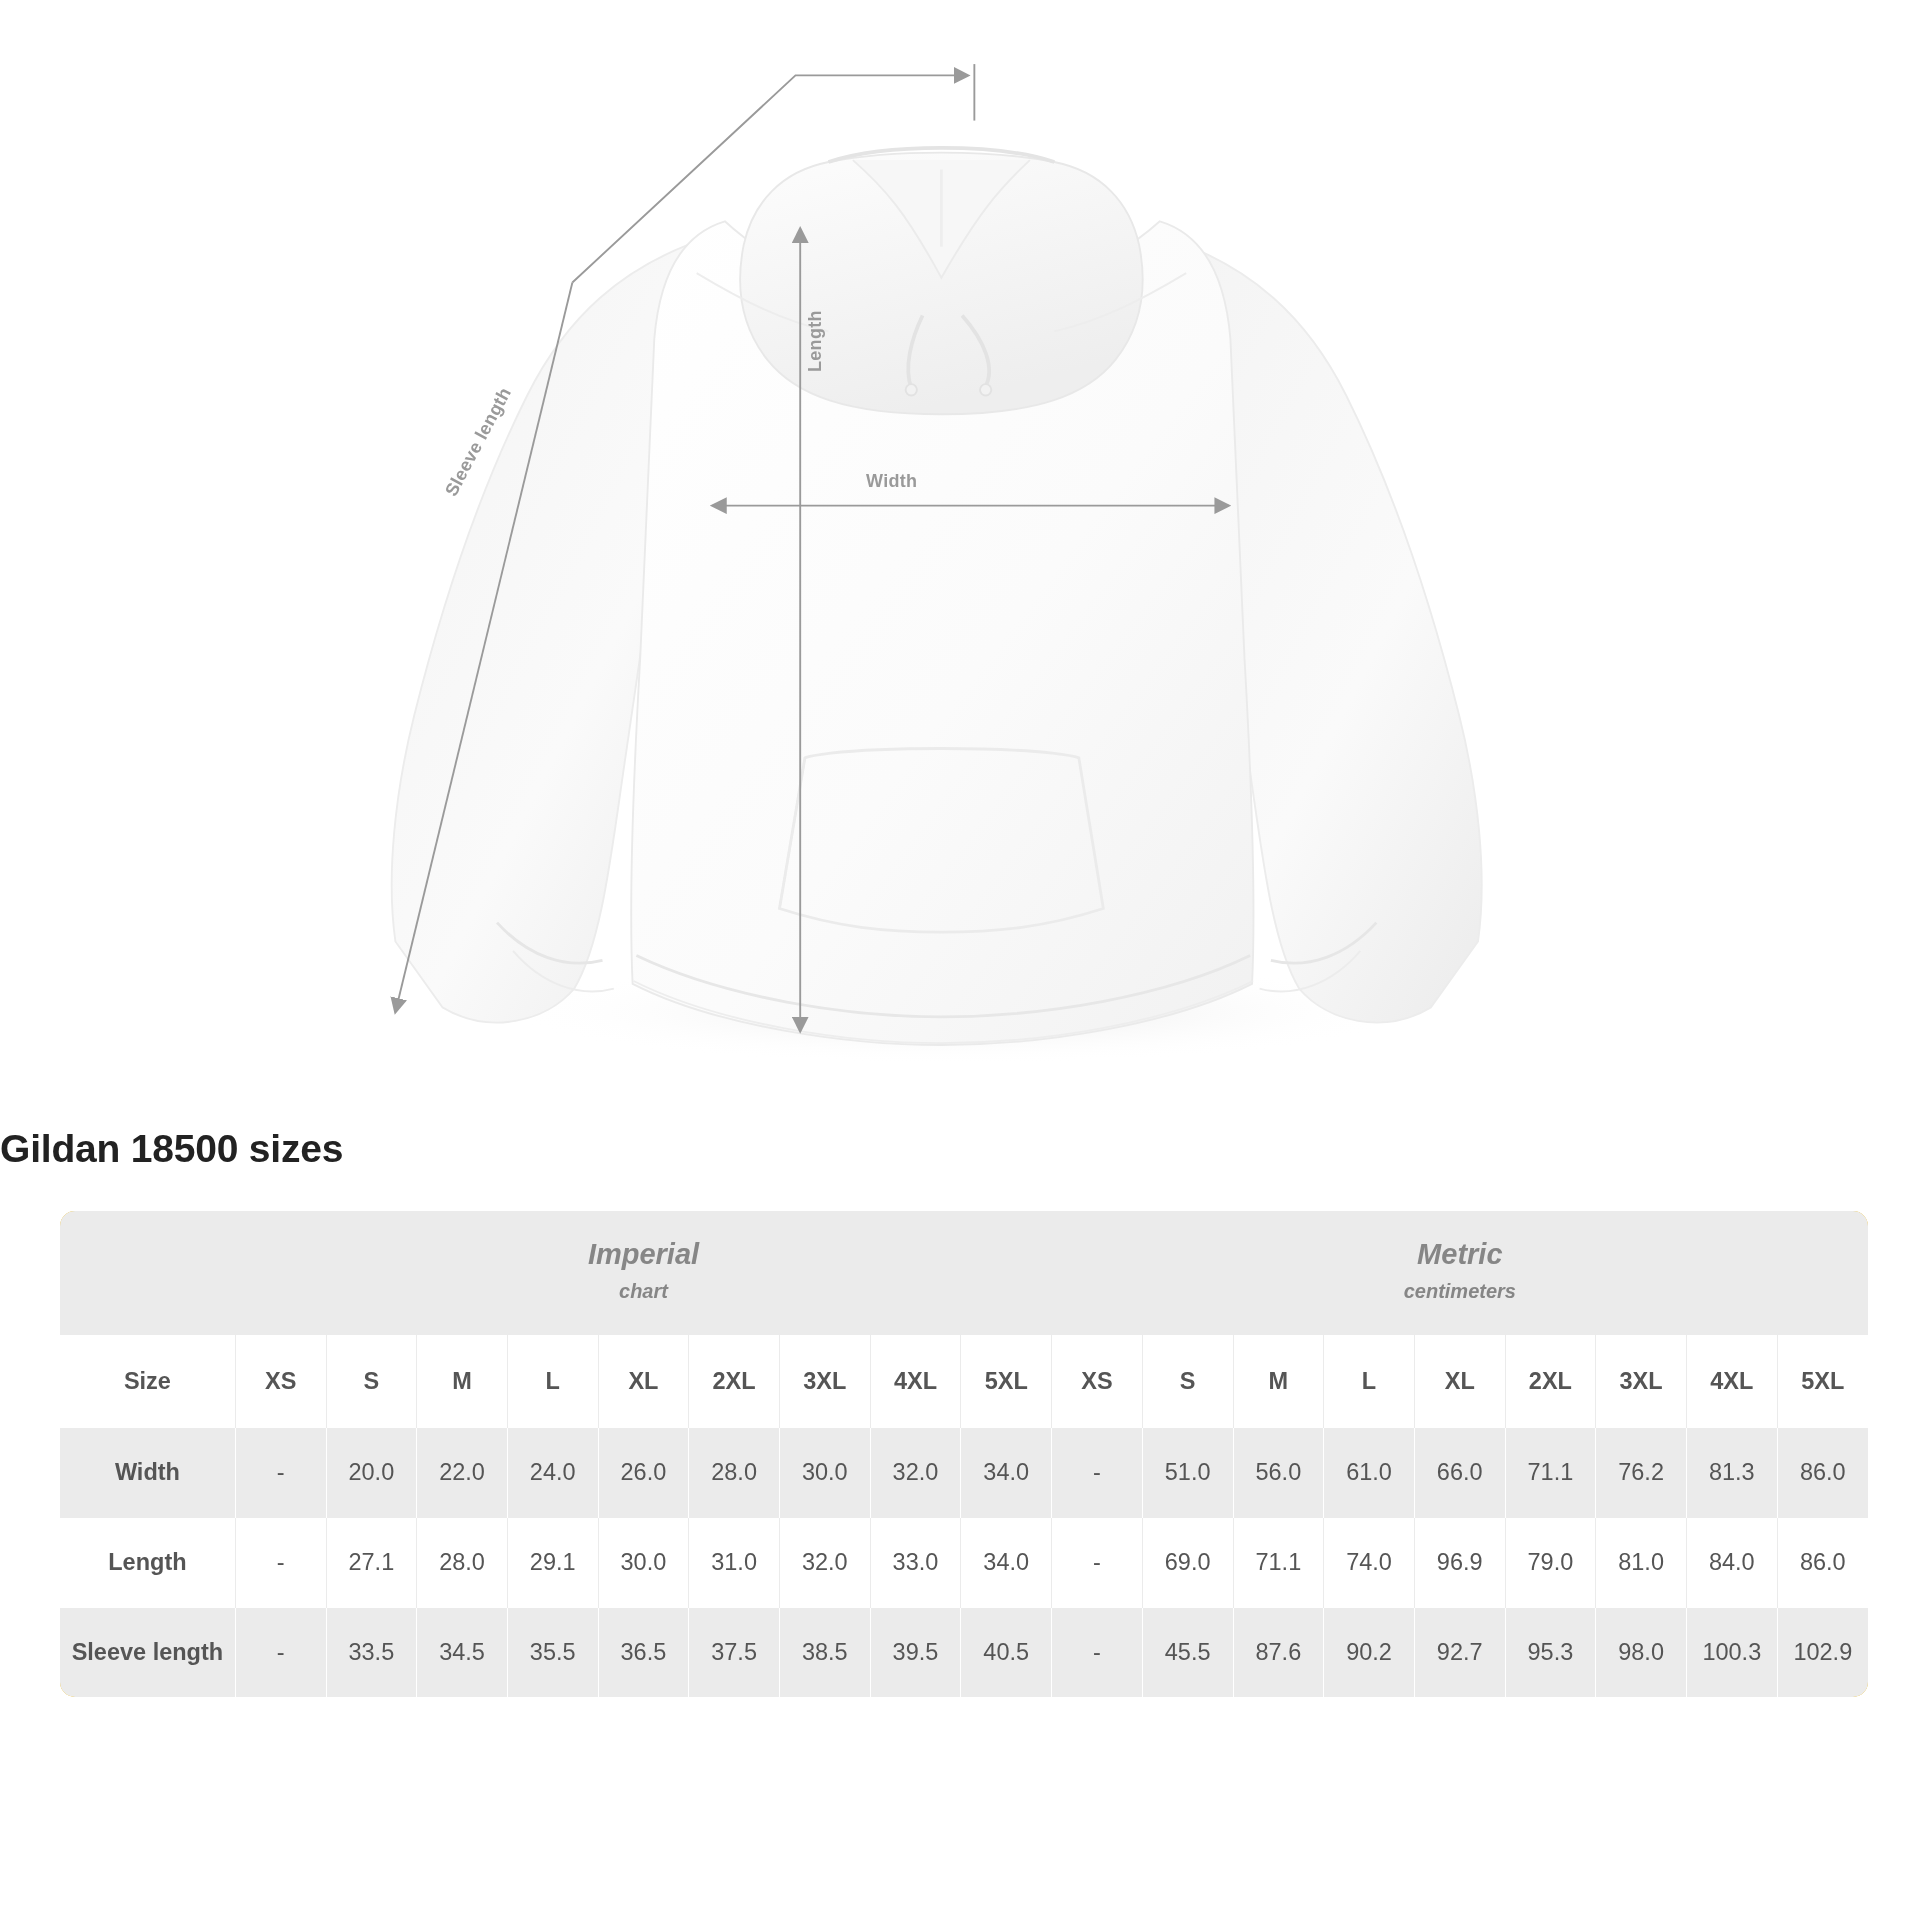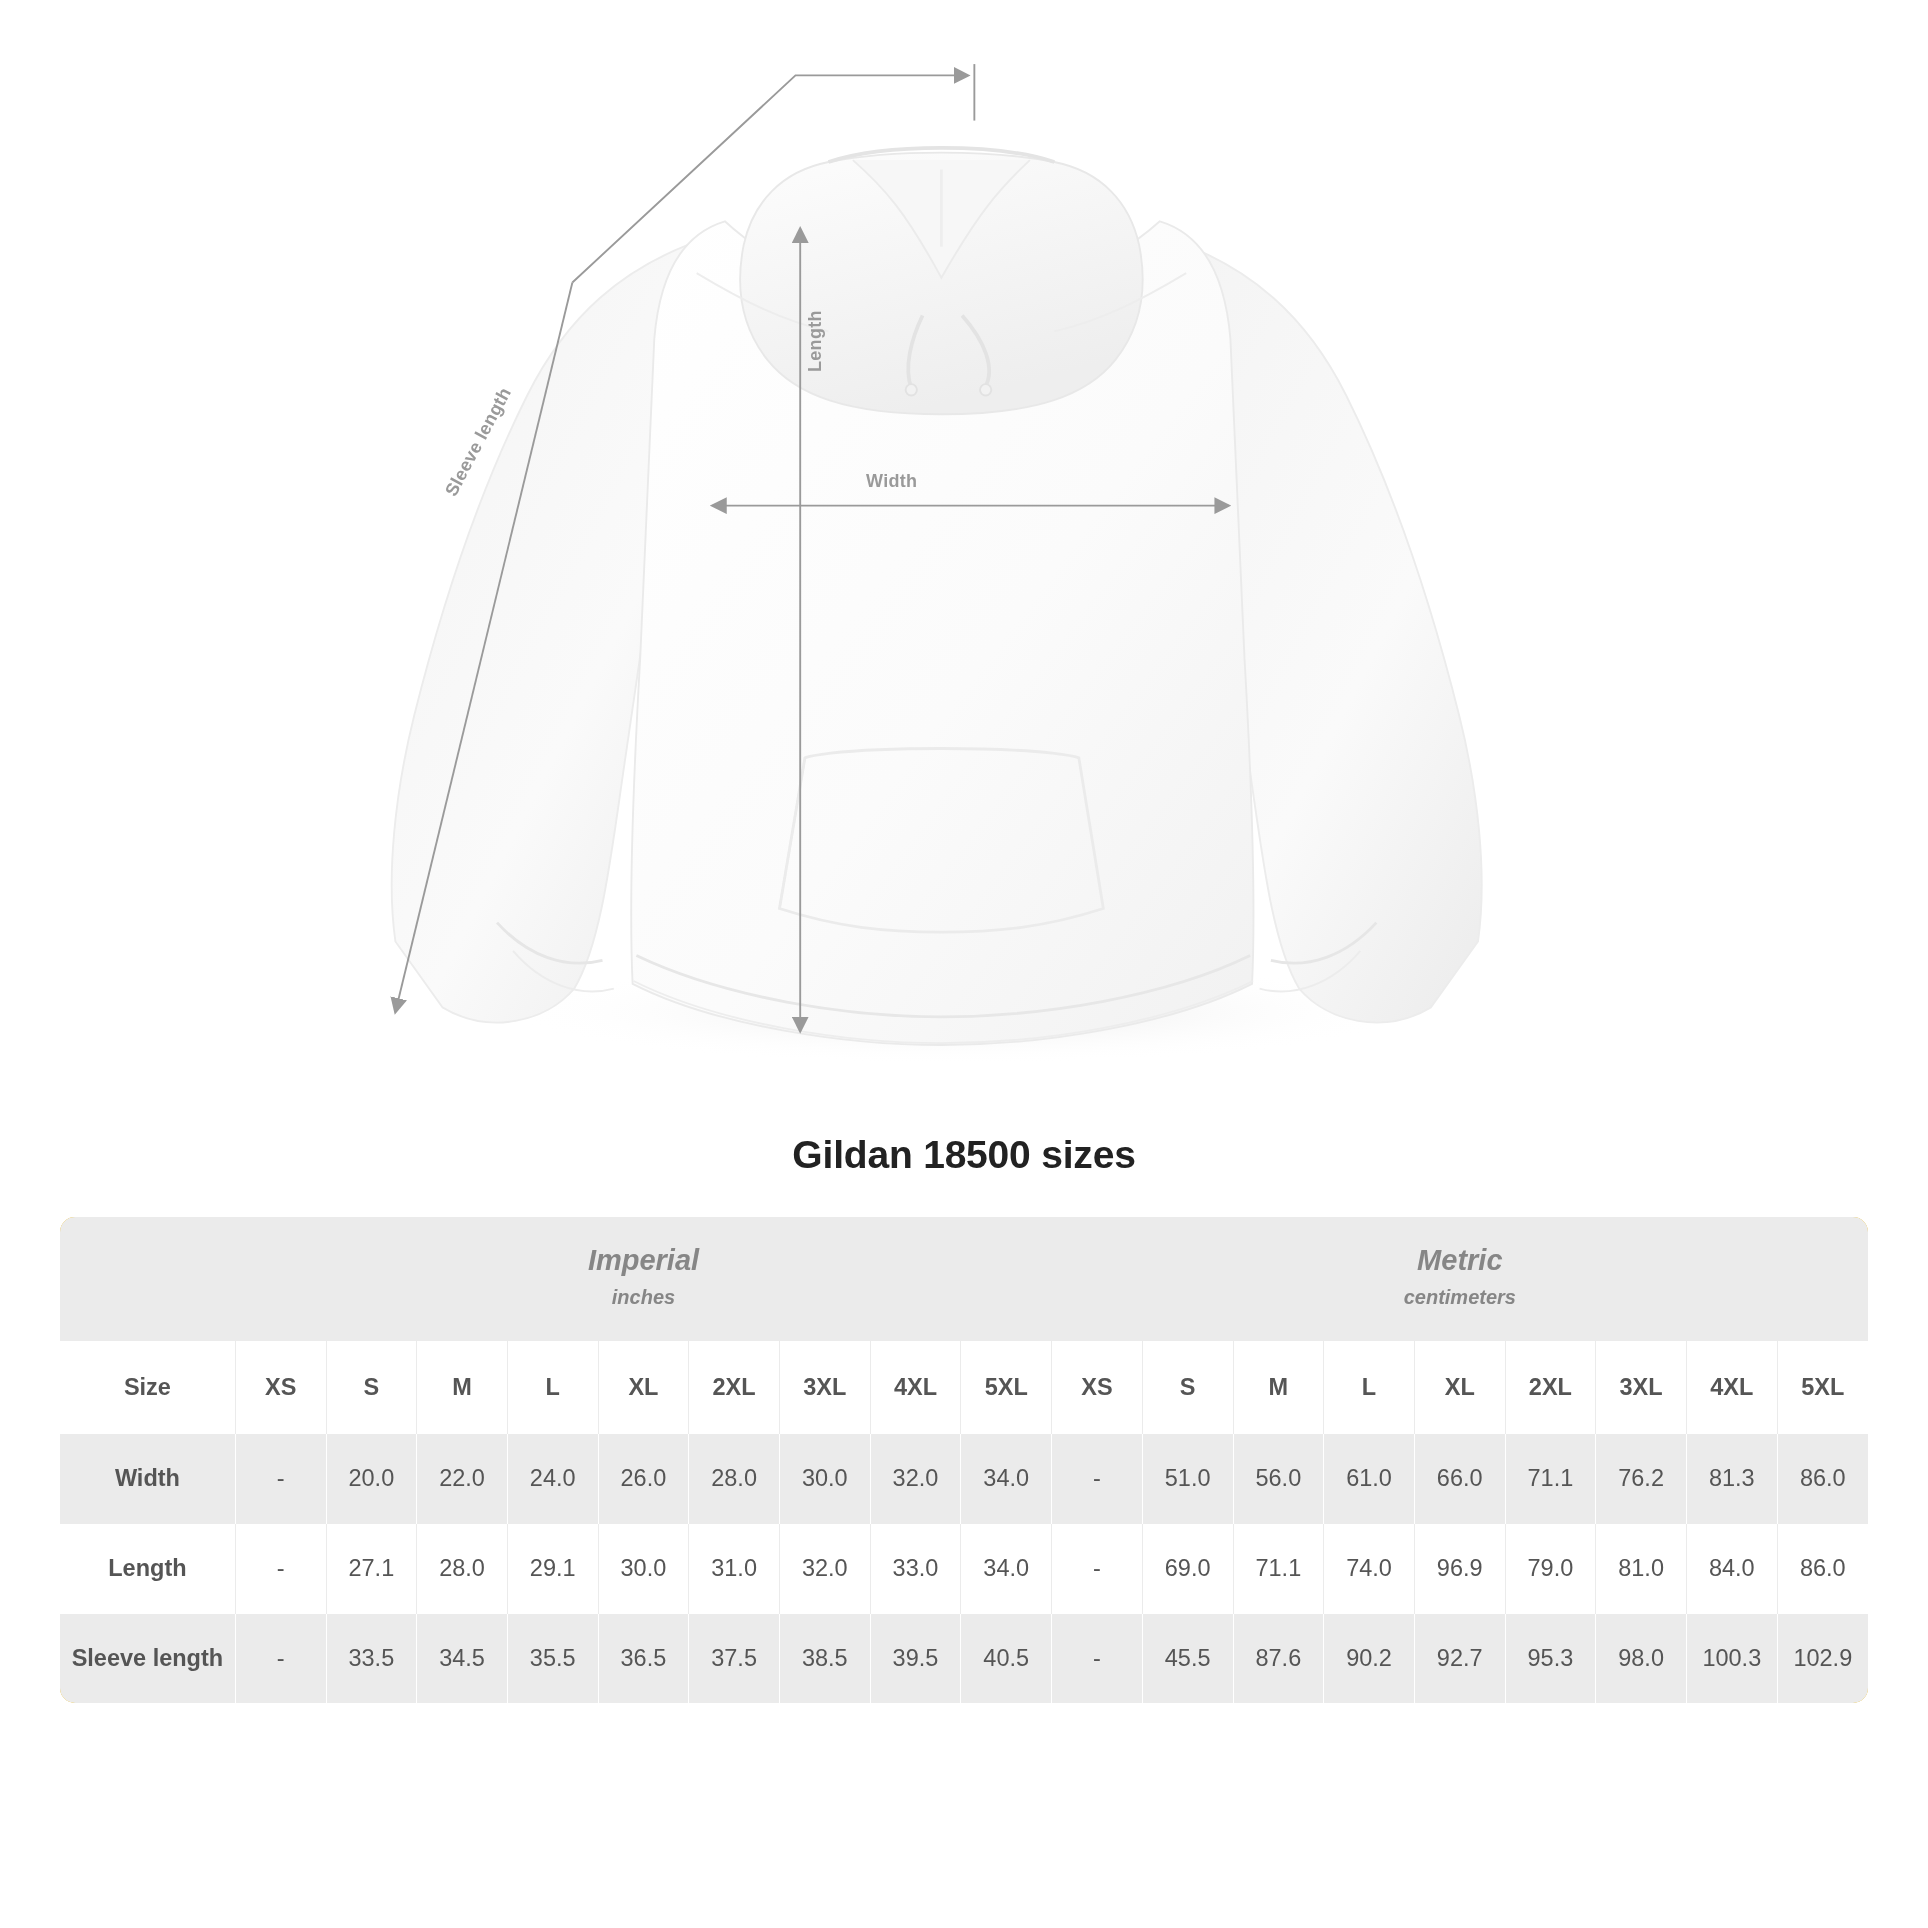--- a/index.html
+++ b/index.html
@@ -60,22 +60,22 @@
   .dim-label.sleeve-lbl {
     left: 441px;
     top: 490px;
     transform: rotate(-62deg);
     transform-origin: left top;
     white-space: nowrap;
   }
 
   
   .title-block {
-    text-align: center;
-    margin-top: 22px;
+    text-align: left;
+    margin-top: 16px;
   }
   .chart-title {
     font-size: 39px;
     font-weight: bold;
     color: #222222;
     margin: 0;
     letter-spacing: -0.2px;
   }
   .chart-note {
     font-size: 20px;
@@ -279,21 +279,21 @@
           <col class="col-size">
           <col class="col-size">
           <col class="col-size">
       </colgroup>
       <thead>
         <tr class="unit-row">
           <th></th>
           <th colspan="9">
             <div class="unit-cell">
               <div class="unit-name">Imperial</div>
-              <div class="unit-sub">inches</div>
+              <div class="unit-sub">chart</div>
             </div>
           </th>
           <th colspan="9">
             <div class="unit-cell">
               <div class="unit-name">Metric</div>
               <div class="unit-sub">centimeters</div>
             </div>
           </th>
         </tr>
         <tr class="head-row">

